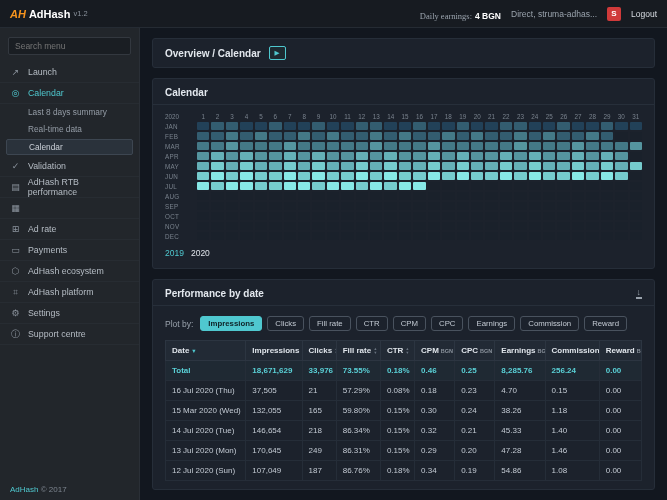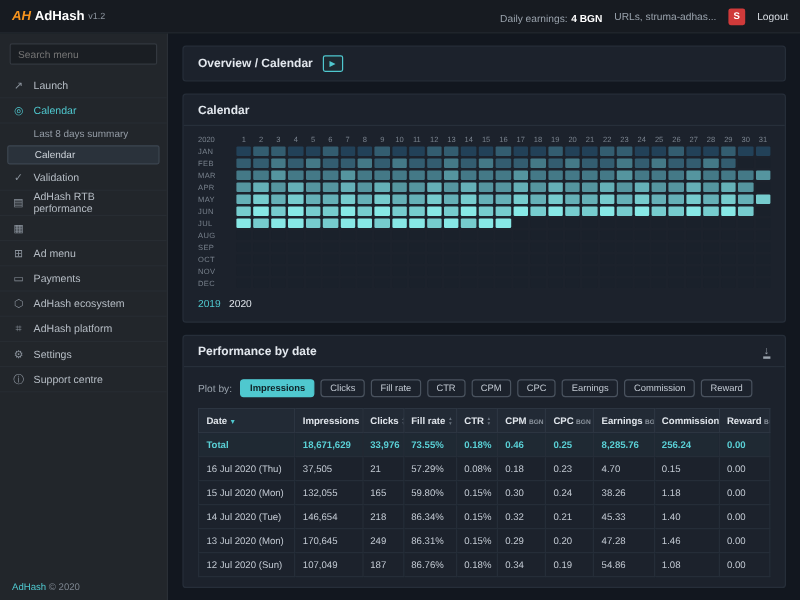--- a/index.html
+++ b/index.html
@@ -6,21 +6,21 @@
   html,body { width:667px; height:500px; margin:0; overflow:hidden;
     font-family:"Liberation Sans","DejaVu Sans",sans-serif; background:#10151c; }
 
   
   .topbar { height:28px; display:flex; align-items:center; padding:0 10px;
     background:#171b21; border-bottom:1px solid #252b33; }
   .logo-ah { color:#f7941e; font-weight:800; font-style:italic; font-size:11px; }
   .logo-name { color:#ffffff; font-weight:bold; font-size:11px; margin-left:3px; }
   .logo-ver { color:#8b939d; font-size:7.5px; margin-left:3px; }
   .topbar-right { margin-left:auto; display:flex; align-items:center; gap:10px; }
-  .earn-label { color:#9aa3ad; font-size:8.5px; }
+  .earn-label { color:#9aa3ad; font-size:8.5px;font-family:Liberation Serif, serif; }
   .earn-value { color:#ffffff; font-size:8.5px; font-weight:bold; margin-left:3px; }
   .greeting { color:#9aa3ad; font-size:8.5px; }
   .avatar { width:14px; height:14px; background:#d03a3a; border-radius:2px; color:#fff;
     font-size:8px; font-weight:bold; display:flex; align-items:center; justify-content:center; cursor:pointer; }
   .logout { color:#d9dee4; font-size:8.5px; cursor:pointer; }
 
   
   .layout { display:flex; height:472px; }
   .sidebar { width:140px; background:#22262b; border-right:1px solid #2a2f36;
     display:flex; flex-direction:column; }
@@ -105,21 +105,21 @@
 <body>
 
 <div class="topbar">
   <span class="logo-ah">AH</span>
   <span class="logo-name">AdHash</span>
   <span class="logo-ver">v1.2</span>
   <div class="topbar-right">
     <span>
       <span class="earn-label">Daily earnings:</span><span class="earn-value">4 BGN</span>
     </span>
-    <span class="greeting">URLs, struma-adhas...</span>
+    <span class="greeting">Direct, struma-adhas...</span>
     <span class="avatar">S</span>
     <span class="logout">Logout</span>
   </div>
 </div>
 
 <div class="layout">
 
   <div class="sidebar">
     <div class="search-wrap">
       <input class="search-input" placeholder="Search menu" style="">
@@ -127,35 +127,36 @@
     <div class="nav">
         <div class="nav-item">
           <span class="nav-ico">↗</span>
           <span>Launch</span>
         </div>
         <div class="nav-item active">
           <span class="nav-ico">◎</span>
           <span>Calendar</span>
         </div>
         <div class="nav-sub">Last 8 days summary</div>
+        <div class="nav-sub">Real-time data</div>
         <div class="nav-sub selected">Calendar</div>
         <div class="nav-item">
           <span class="nav-ico">✓</span>
           <span>Validation</span>
         </div>
         <div class="nav-item">
           <span class="nav-ico">▤</span>
           <span>AdHash RTB performance</span>
         </div>
         <div class="nav-item">
           <span class="nav-ico">▦</span>
         </div>
         <div class="nav-item">
           <span class="nav-ico">⊞</span>
-          <span>Ad menu</span>
+          <span>Ad rate</span>
         </div>
         <div class="nav-item">
           <span class="nav-ico">▭</span>
           <span>Payments</span>
         </div>
         <div class="nav-item">
           <span class="nav-ico">⬡</span>
           <span>AdHash ecosystem</span>
         </div>
         <div class="nav-item">
@@ -166,21 +167,21 @@
           <span class="nav-ico">⚙</span>
           <span>Settings</span>
         </div>
         <div class="nav-item">
           <span class="nav-ico">ⓘ</span>
           <span>Support centre</span>
         </div>
       </div>
     <div class="sidebar-footer">
       <span class="footer-brand">AdHash</span>
-      <span>© 2020</span>
+      <span>© 2017</span>
     </div>
   </div>
 
   <div class="main">
 
     <div class="card header-card">
       <span class="breadcrumb">Overview / Calendar</span>
       <span class="play-btn">
         <span>▶</span>
       </span>
@@ -693,21 +694,21 @@
                 <td>21</td>
                 <td>57.29%</td>
                 <td>0.08%</td>
                 <td>0.18</td>
                 <td>0.23</td>
                 <td>4.70</td>
                 <td>0.15</td>
                 <td>0.00</td>
               </tr>
               <tr>
-                <td>15 Jul 2020 (Mon)</td>
+                <td>15 Mar 2020 (Wed)</td>
                 <td>132,055</td>
                 <td>165</td>
                 <td>59.80%</td>
                 <td>0.15%</td>
                 <td>0.30</td>
                 <td>0.24</td>
                 <td>38.26</td>
                 <td>1.18</td>
                 <td>0.00</td>
               </tr>

